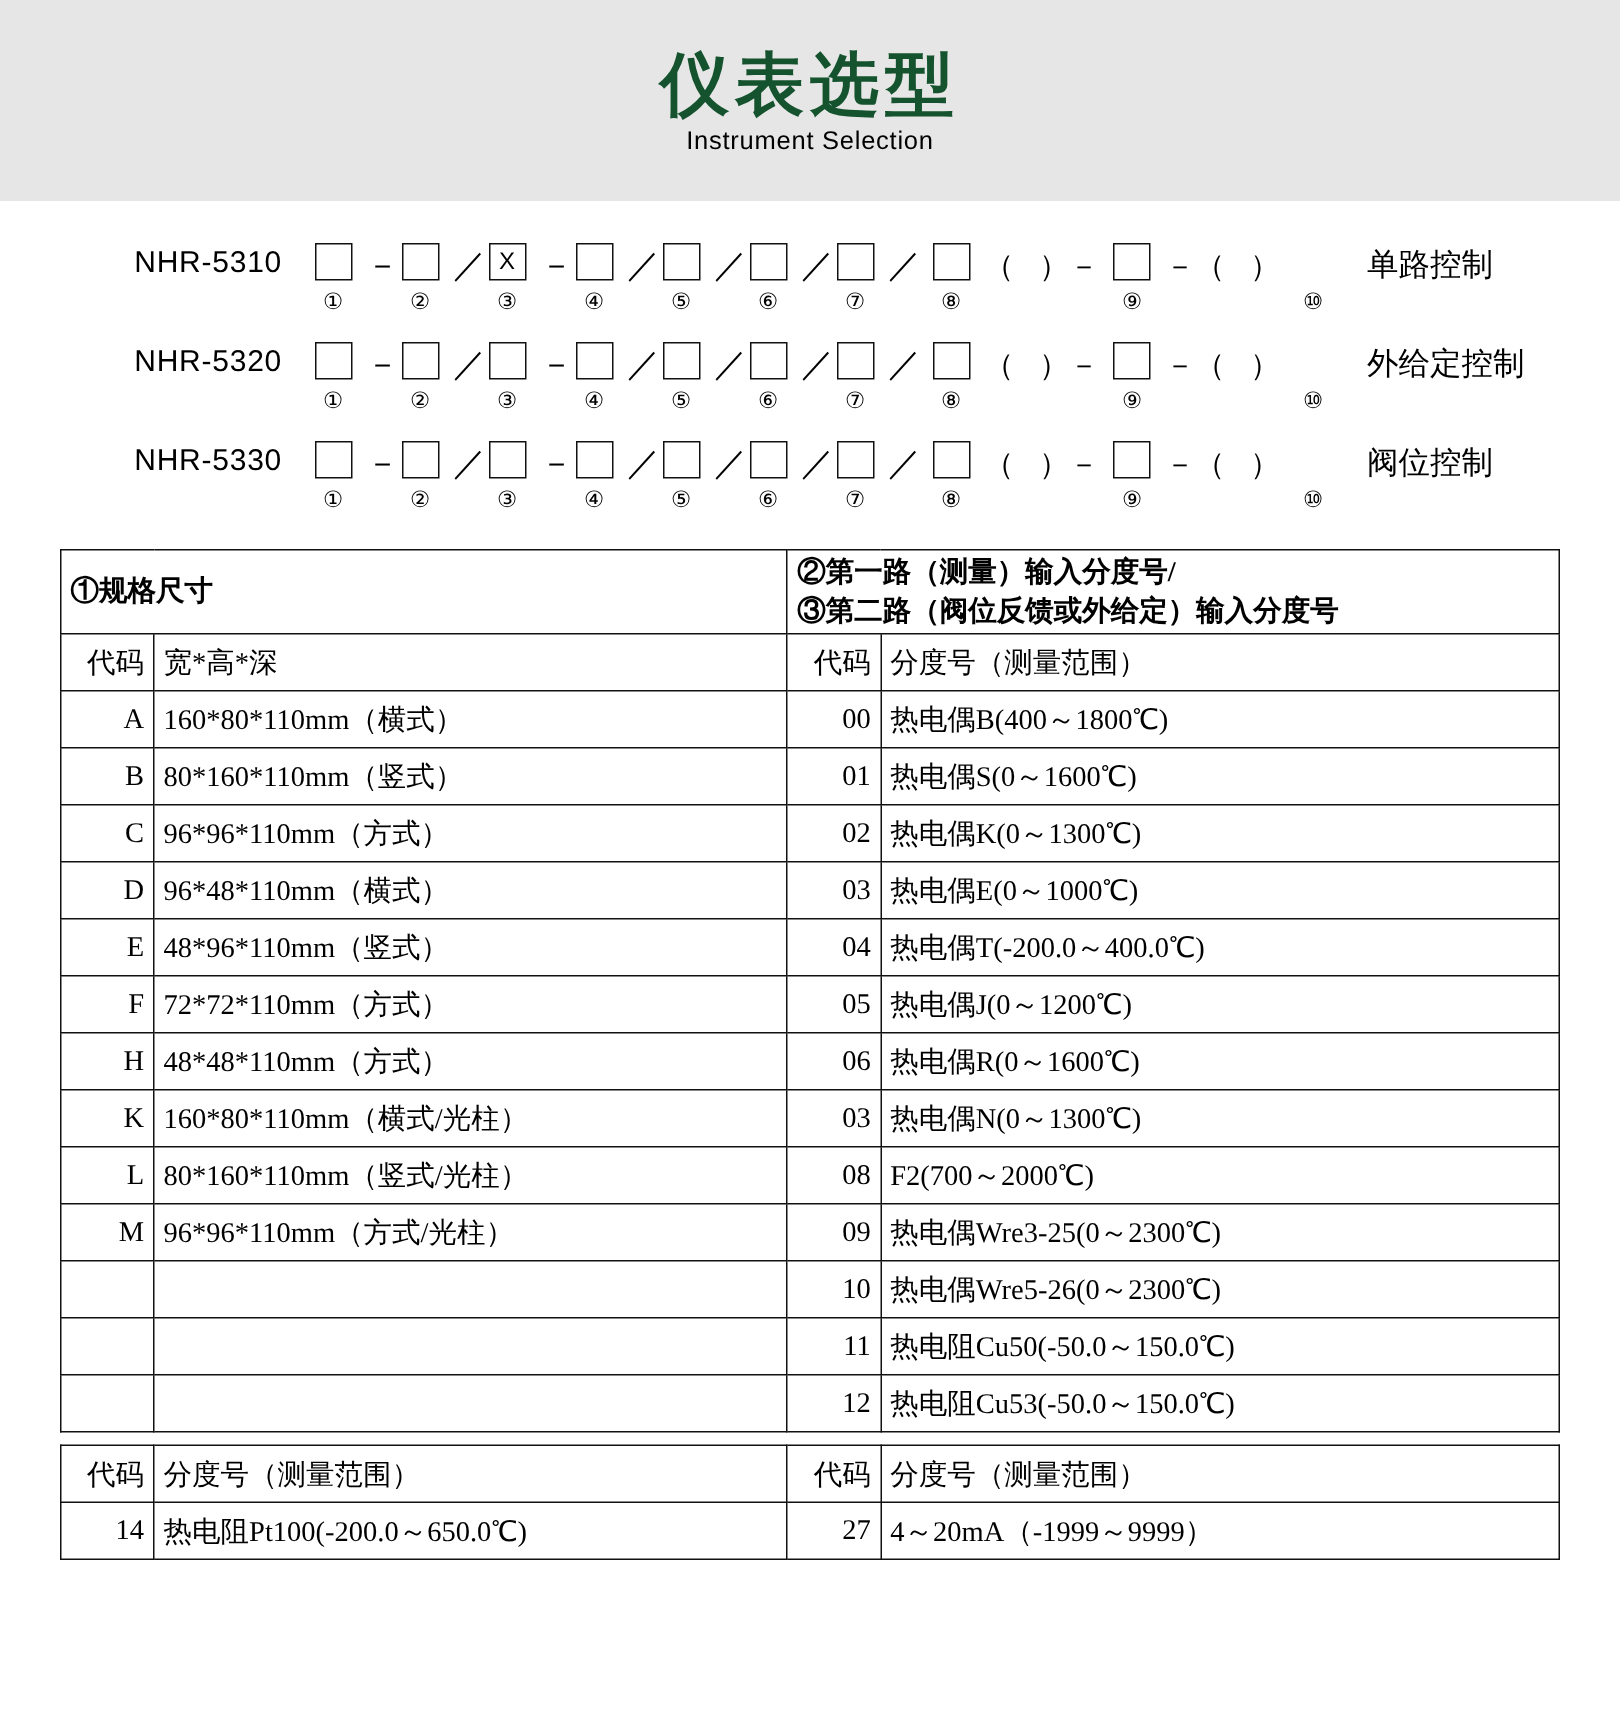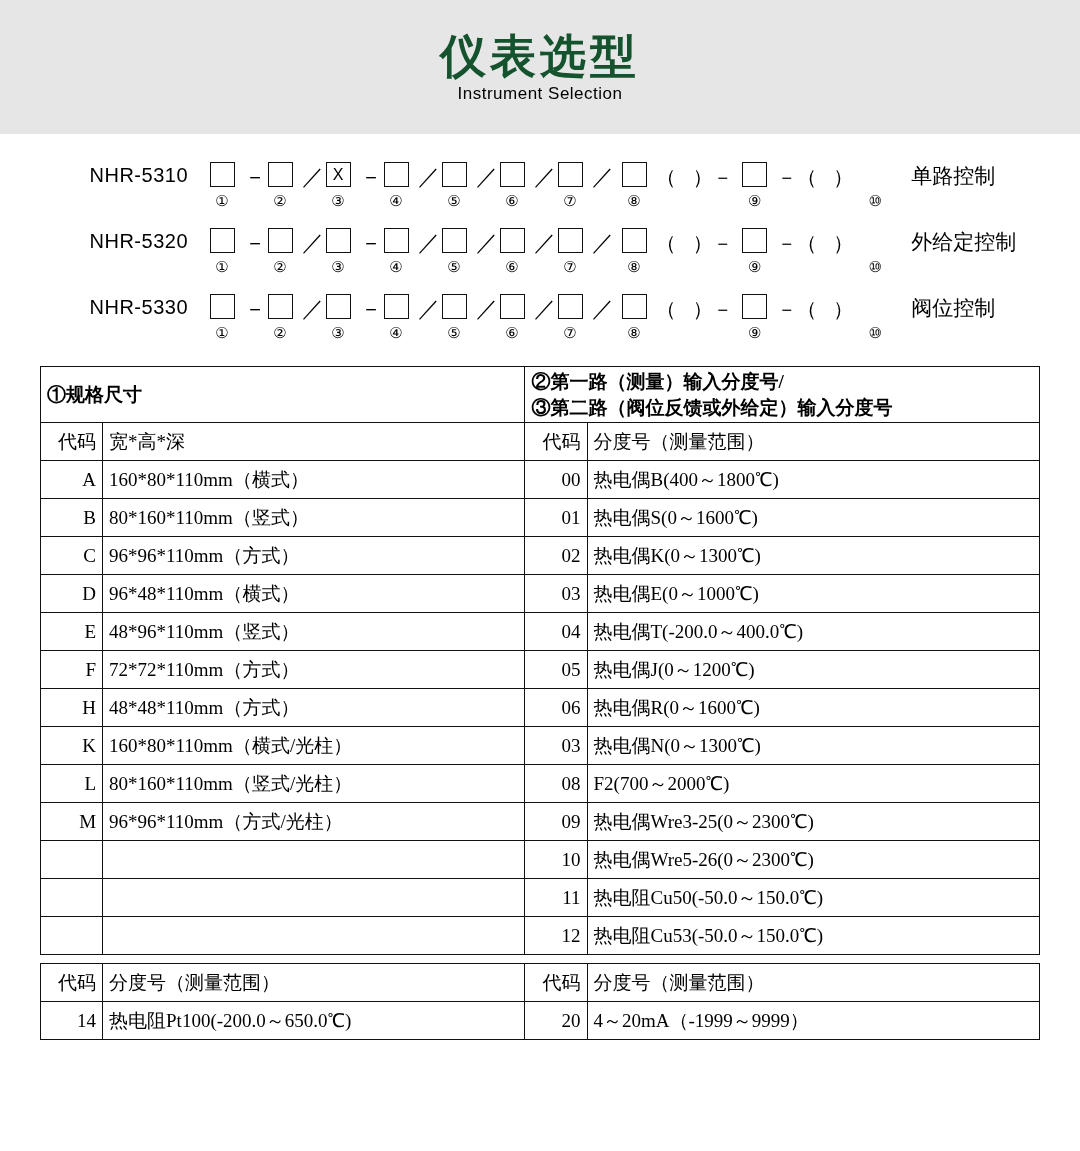--- a/index.html
+++ b/index.html
@@ -434,17 +434,17 @@
   <tbody>
   <tr>
     <td class="center">代码</td>
     <td>分度号（测量范围）</td>
     <td class="center">代码</td>
     <td>分度号（测量范围）</td>
   </tr>
   <tr>
     <td class="center">14</td>
     <td>热电阻Pt100(-200.0～650.0℃)</td>
-    <td class="center">20</td>
+    <td class="center">27</td>
     <td>4～20mA（-1999～9999）</td>
   </tr>
 </tbody>
   </table>
 
 </body></html>

